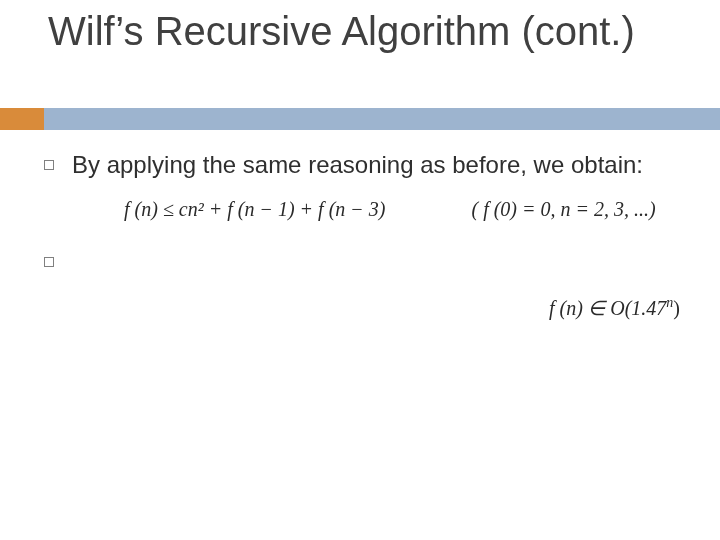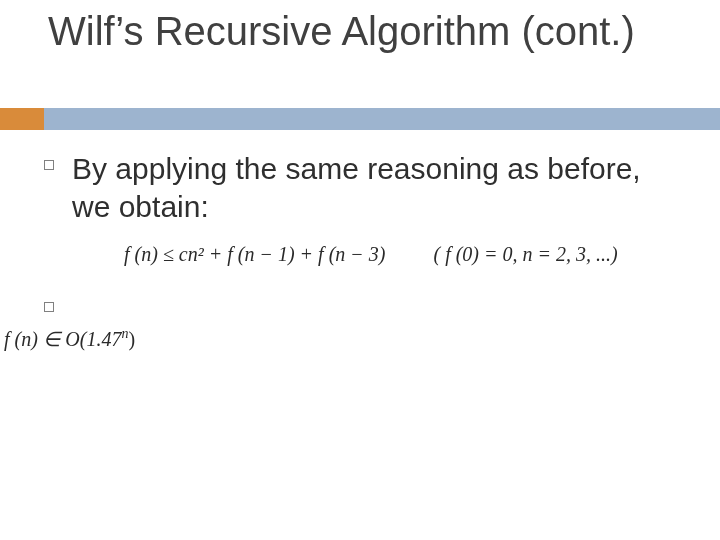--- a/index.html
+++ b/index.html
@@ -58,21 +58,21 @@
   .bullet {
     width: 10px;
     height: 10px;
     border: 1.5px solid #808080;
     box-sizing: border-box;
     margin-top: 10px;
     margin-right: 18px;
     flex: 0 0 auto;
   }
   .bullet-text {
-    font-size: 30px;
+    font-size: 24px;
     line-height: 1.25;
     color: #2f2f2f;
   }
   .formula-row {
     margin: 18px 0 26px 0;
     display: flex;
     align-items: flex-start;
   }
   .formula1 {
     font-family: "Times New Roman", Times, serif;
@@ -80,26 +80,26 @@
     font-size: 20px;
     color: #2a2a2a;
     margin-left: 80px;
     white-space: nowrap;
   }
   .side-cond {
     font-family: "Times New Roman", Times, serif;
     font-style: italic;
     font-size: 20px;
     color: #2a2a2a;
-    margin-left: 48px;
+    margin-left: 86px;
     white-space: nowrap;
   }
   .formula2-wrap {
-    margin-top: 14px;
-    text-align: left;
+    margin-top: 28px;
+    text-align: right;
   }
   .formula2 {
     display: inline-block;
     font-family: "Times New Roman", Times, serif;
     font-style: italic;
     font-size: 20px;
     color: #2a2a2a;
     white-space: nowrap;
     margin-left: -40px;
   }

